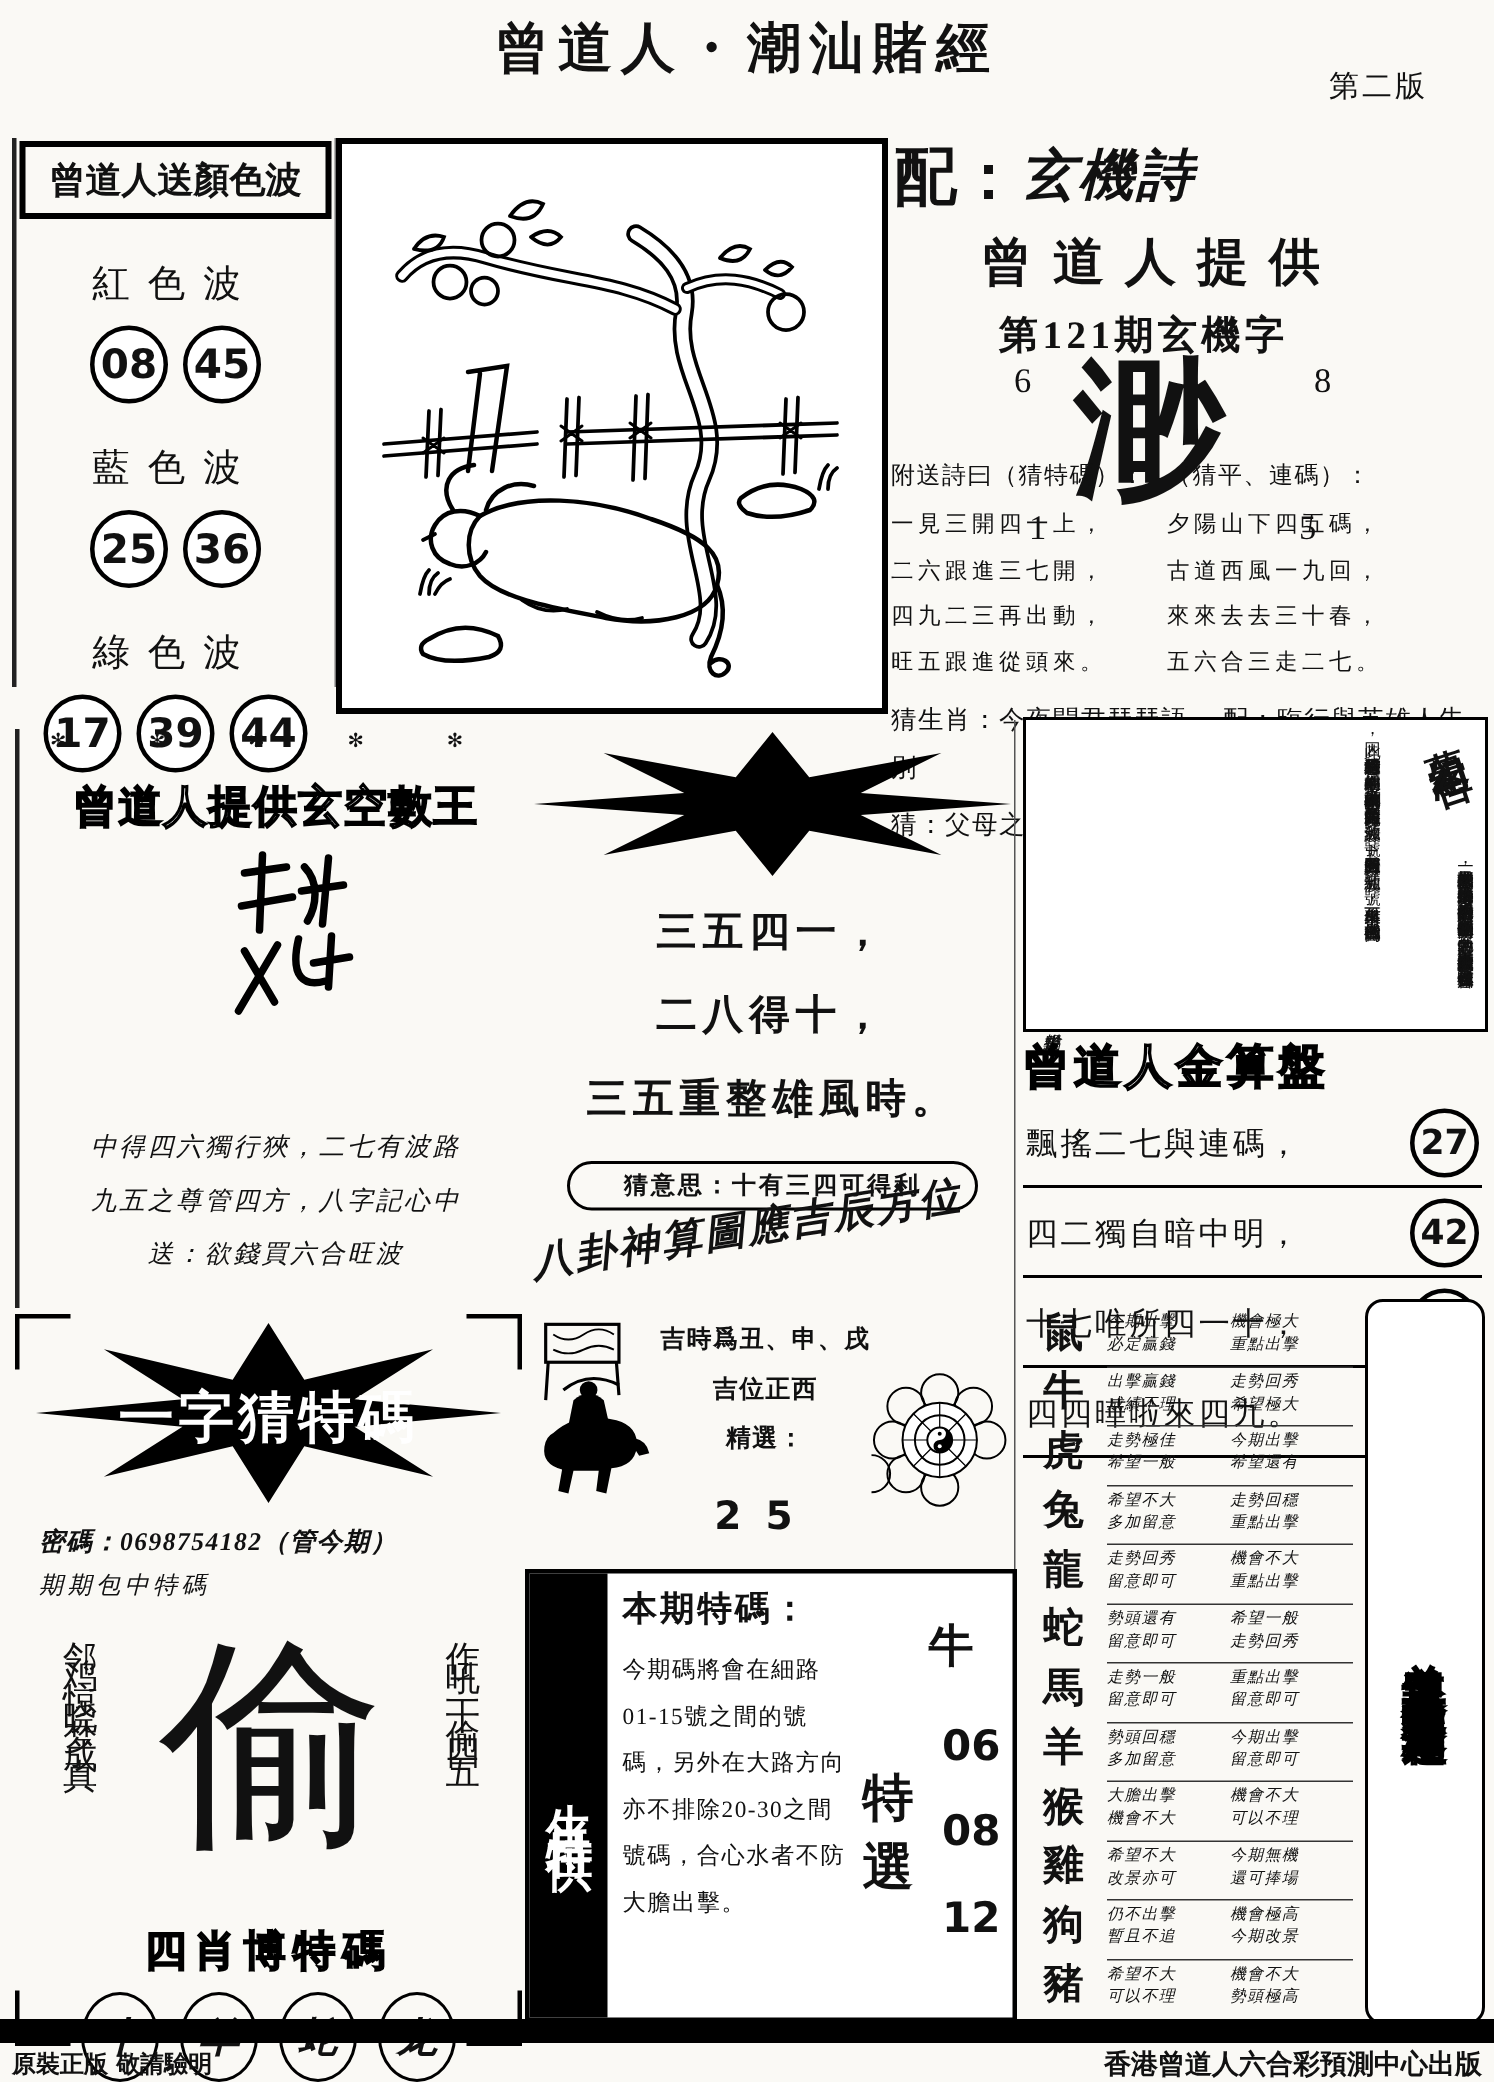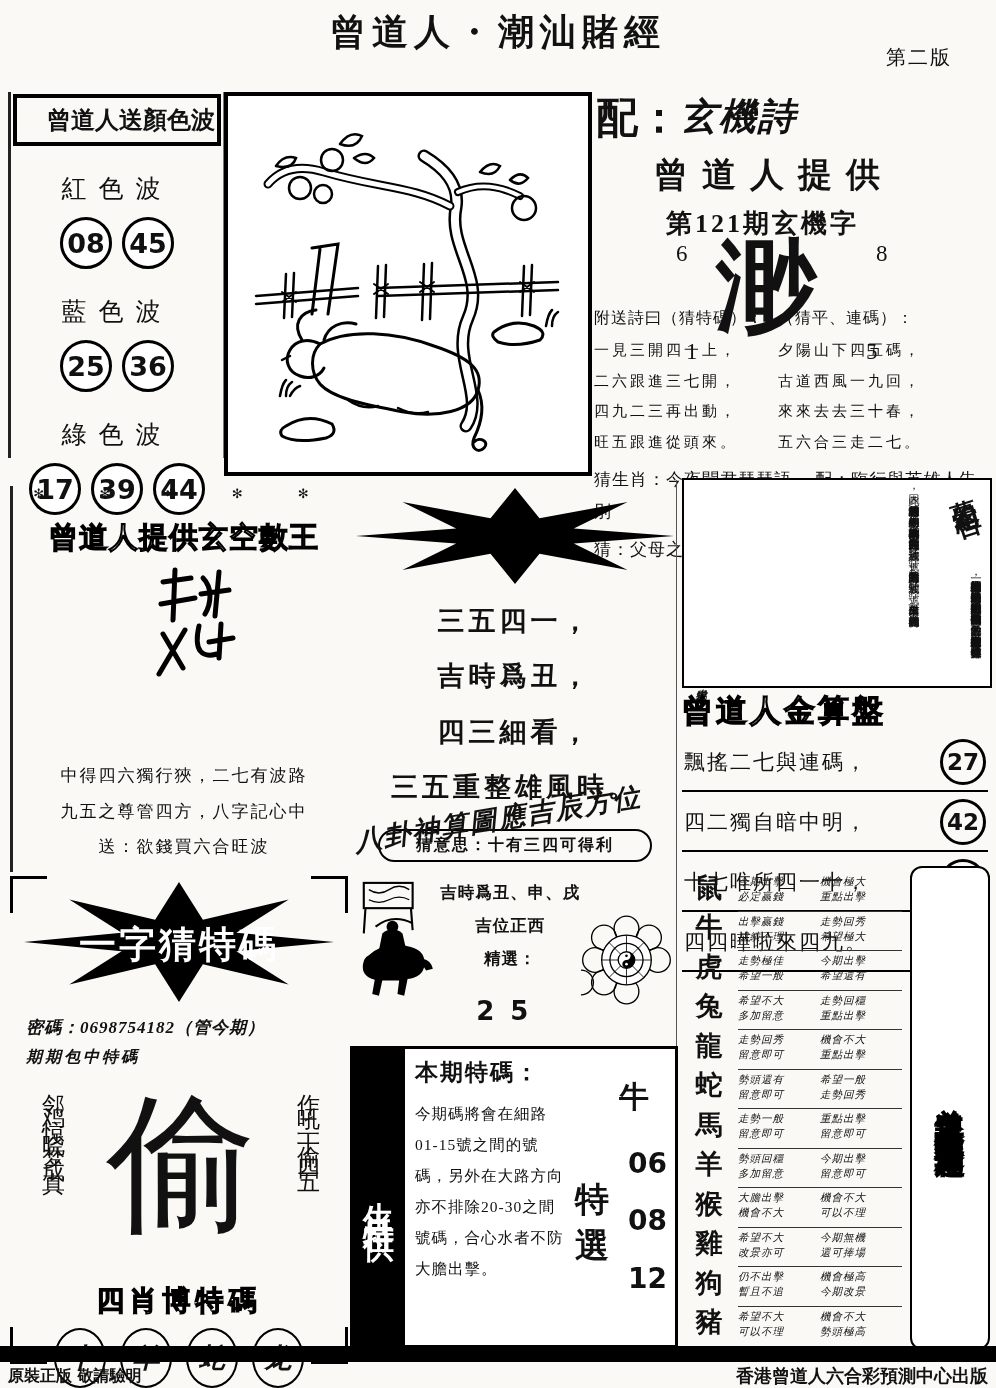--- a/index.html
+++ b/index.html
@@ -10,21 +10,21 @@
   }
   .abs{position:absolute;}
   .vtext{writing-mode:vertical-rl;text-orientation:upright;}
 
   
   .page-title{top:8px;left:0;width:996px;text-align:center;font-size:36px;font-weight:bold;letter-spacing:6px;font-family:"DejaVu Sans",sans-serif;}
   .edition{top:44px;left:886px;font-size:20px;letter-spacing:2px;}
 
   
   .waves{left:8px;top:92px;width:212px;height:366px;border-left:3px solid #222;border-right:1px solid #777;}
-  .waves-header{margin:2px 2px 4px 2px;border:4px solid #000;padding:6px 2px;text-align:right;
+  .waves-header{margin:2px 2px 4px 2px;border:4px solid #000;padding:6px 2px;text-align:center;
     font-size:24px;font-weight:bold;font-family:"DejaVu Sans",sans-serif;}
   .wave-label{font-size:25px;letter-spacing:12px;text-align:center;margin-top:26px;}
   .wave-nums{display:flex;justify-content:center;gap:10px;margin-top:12px;}
   .ball{width:46px;height:46px;border:3.5px solid #000;border-radius:50%;display:flex;align-items:center;justify-content:center;
     font-size:27px;font-weight:bold;font-family:"DejaVu Sans",sans-serif;background:#fff;}
 
   
   .pic-box{left:224px;top:92px;width:360px;height:376px;border:4px solid #000;background:#fff;}
 
   
@@ -45,21 +45,21 @@
   .poem-cols{display:flex;gap:14px;}
   .poem-col{line-height:2.05;letter-spacing:3px;}
   .poem-head{font-size:16px;letter-spacing:1px;}
   .poem-tail{margin-top:6px;font-size:17px;letter-spacing:1px;line-height:1.9;}
 
   
   .xuankong{left:10px;top:486px;width:342px;height:386px;border-left:3px solid #222;}
   .xk-header{font-size:29px;font-weight:bold;text-align:center;margin-top:16px;letter-spacing:1px;
     font-family:"DejaVu Sans",sans-serif;-webkit-text-stroke:1.1px #000;color:#fff;}
   .xk-deco{font-size:13px;letter-spacing:26px;text-align:center;color:#111;}
-  .xk-lines{margin-top:40px;text-align:center;font-size:17px;line-height:2.1;letter-spacing:2px;}
+  .xk-lines{margin-top:28px;text-align:center;font-size:17px;line-height:2.1;letter-spacing:2px;font-style:italic;}
 
   
   .winverse{left:356px;top:488px;width:318px;}
   .burst-wrap{position:relative;height:96px;}
   .burst-wrap svg{position:absolute;left:0;top:0;}
   .burst-text{position:absolute;left:0;top:22px;width:100%;text-align:center;color:#fff;
     font-size:33px;font-weight:bold;font-family:"DejaVu Sans",sans-serif;letter-spacing:2px;-webkit-text-stroke:1px #000;}
   .wv-lines{text-align:center;font-size:27px;font-weight:bold;line-height:2.05;letter-spacing:4px;margin-top:10px;}
   .wv-hint{margin:14px auto 0;width:270px;border:2.5px solid #000;border-radius:18px;text-align:center;
     font-size:16px;font-weight:bold;padding:4px 0;letter-spacing:2px;}
@@ -89,21 +89,21 @@
   .corner{position:absolute;width:34px;height:34px;border:0 solid #000;}
   .corner.tl{left:0;top:0;border-top:3px solid #000;border-left:3px solid #000;}
   .corner.tr{right:0;top:0;border-top:3px solid #000;border-right:3px solid #000;}
   .corner.bl{left:0;bottom:0;border-bottom:3px solid #000;border-left:3px solid #000;}
   .corner.br{right:0;bottom:0;border-bottom:3px solid #000;border-right:3px solid #000;}
   .oc-burst{position:relative;height:120px;margin:6px 14px 0 14px;}
   .oc-burst svg{position:absolute;left:0;top:0;}
   .oc-title{position:absolute;left:0;top:38px;width:100%;text-align:center;color:#fff;font-size:37px;font-weight:bold;
     font-family:"DejaVu Sans",sans-serif;letter-spacing:3px;}
   .oc-code{font-size:17px;font-style:italic;font-weight:bold;margin:14px 0 0 16px;letter-spacing:1px;}
-  .oc-sub{font-size:16px;font-style:italic;font-weight:bold;margin:8px 0 0 16px;letter-spacing:3px;}
+  .oc-sub{font-size:16px;font-style:italic;font-weight:normal;margin:8px 0 0 16px;letter-spacing:3px;}
   .oc-mid{position:relative;height:210px;}
   .oc-left{position:absolute;left:28px;top:8px;writing-mode:vertical-rl;font-size:23px;letter-spacing:13px;}
   .oc-big{position:absolute;left:86px;top:6px;width:170px;text-align:center;font-size:150px;line-height:1.2;}
   .oc-right{position:absolute;right:24px;top:8px;writing-mode:vertical-rl;font-size:23px;letter-spacing:13px;}
   .oc-four-title{text-align:center;font-size:28px;font-weight:bold;letter-spacing:5px;margin-top:4px;
     font-family:"DejaVu Sans",sans-serif;-webkit-text-stroke:1.1px #000;color:#fff;}
   .oc-four{display:flex;justify-content:center;gap:14px;margin-top:8px;}
   .oval{width:48px;height:56px;border:2.5px solid #000;border-radius:50%;display:flex;align-items:center;justify-content:center;
     font-size:27px;font-style:italic;font-weight:bold;}
 
@@ -277,22 +277,21 @@
 </div>
 
 <div class="abs winverse">
   <div class="burst-wrap">
     <svg width="318" height="96" viewBox="0 0 100 100" preserveAspectRatio="none">
       <polygon fill="#000" points="100,50 68.5,57.7 85.4,85.4 57.7,68.5 50,100 42.3,68.5 14.6,85.4 31.5,57.7 0,50 31.5,42.3 14.6,14.6 42.3,31.5 50,0 57.7,31.5 85.4,14.6 68.5,42.3"></polygon>
     </svg>
   </div>
   <div class="wv-lines">
     <div>三五四一，</div>
-    <div>吉時爲丑，</div>
-    <div>四三細看，</div>
+    <div>二八得十，</div>
     <div>三五重整雄風時。</div>
   </div>
   <div class="wv-hint">猜意思：十有三四可得利</div>
 </div>
 
 <div class="abs vline-mid"></div>
 
 <div class="abs dream">
   <div class="dream-title vtext">夢幻組合</div>
   <div class="dream-right">根據上一期的六合彩的攪珠結果，再結合最近幾期的攪路走勢，所得出的攪路方向的表現顯得十分活躍，相信在今期穩攪旺出的勢頭仍然十分高，看色波方面的走勢，在今期裏大家可大膽往紅波和綠波方向去出擊，相信必然會有極佳收獲了。</div>

